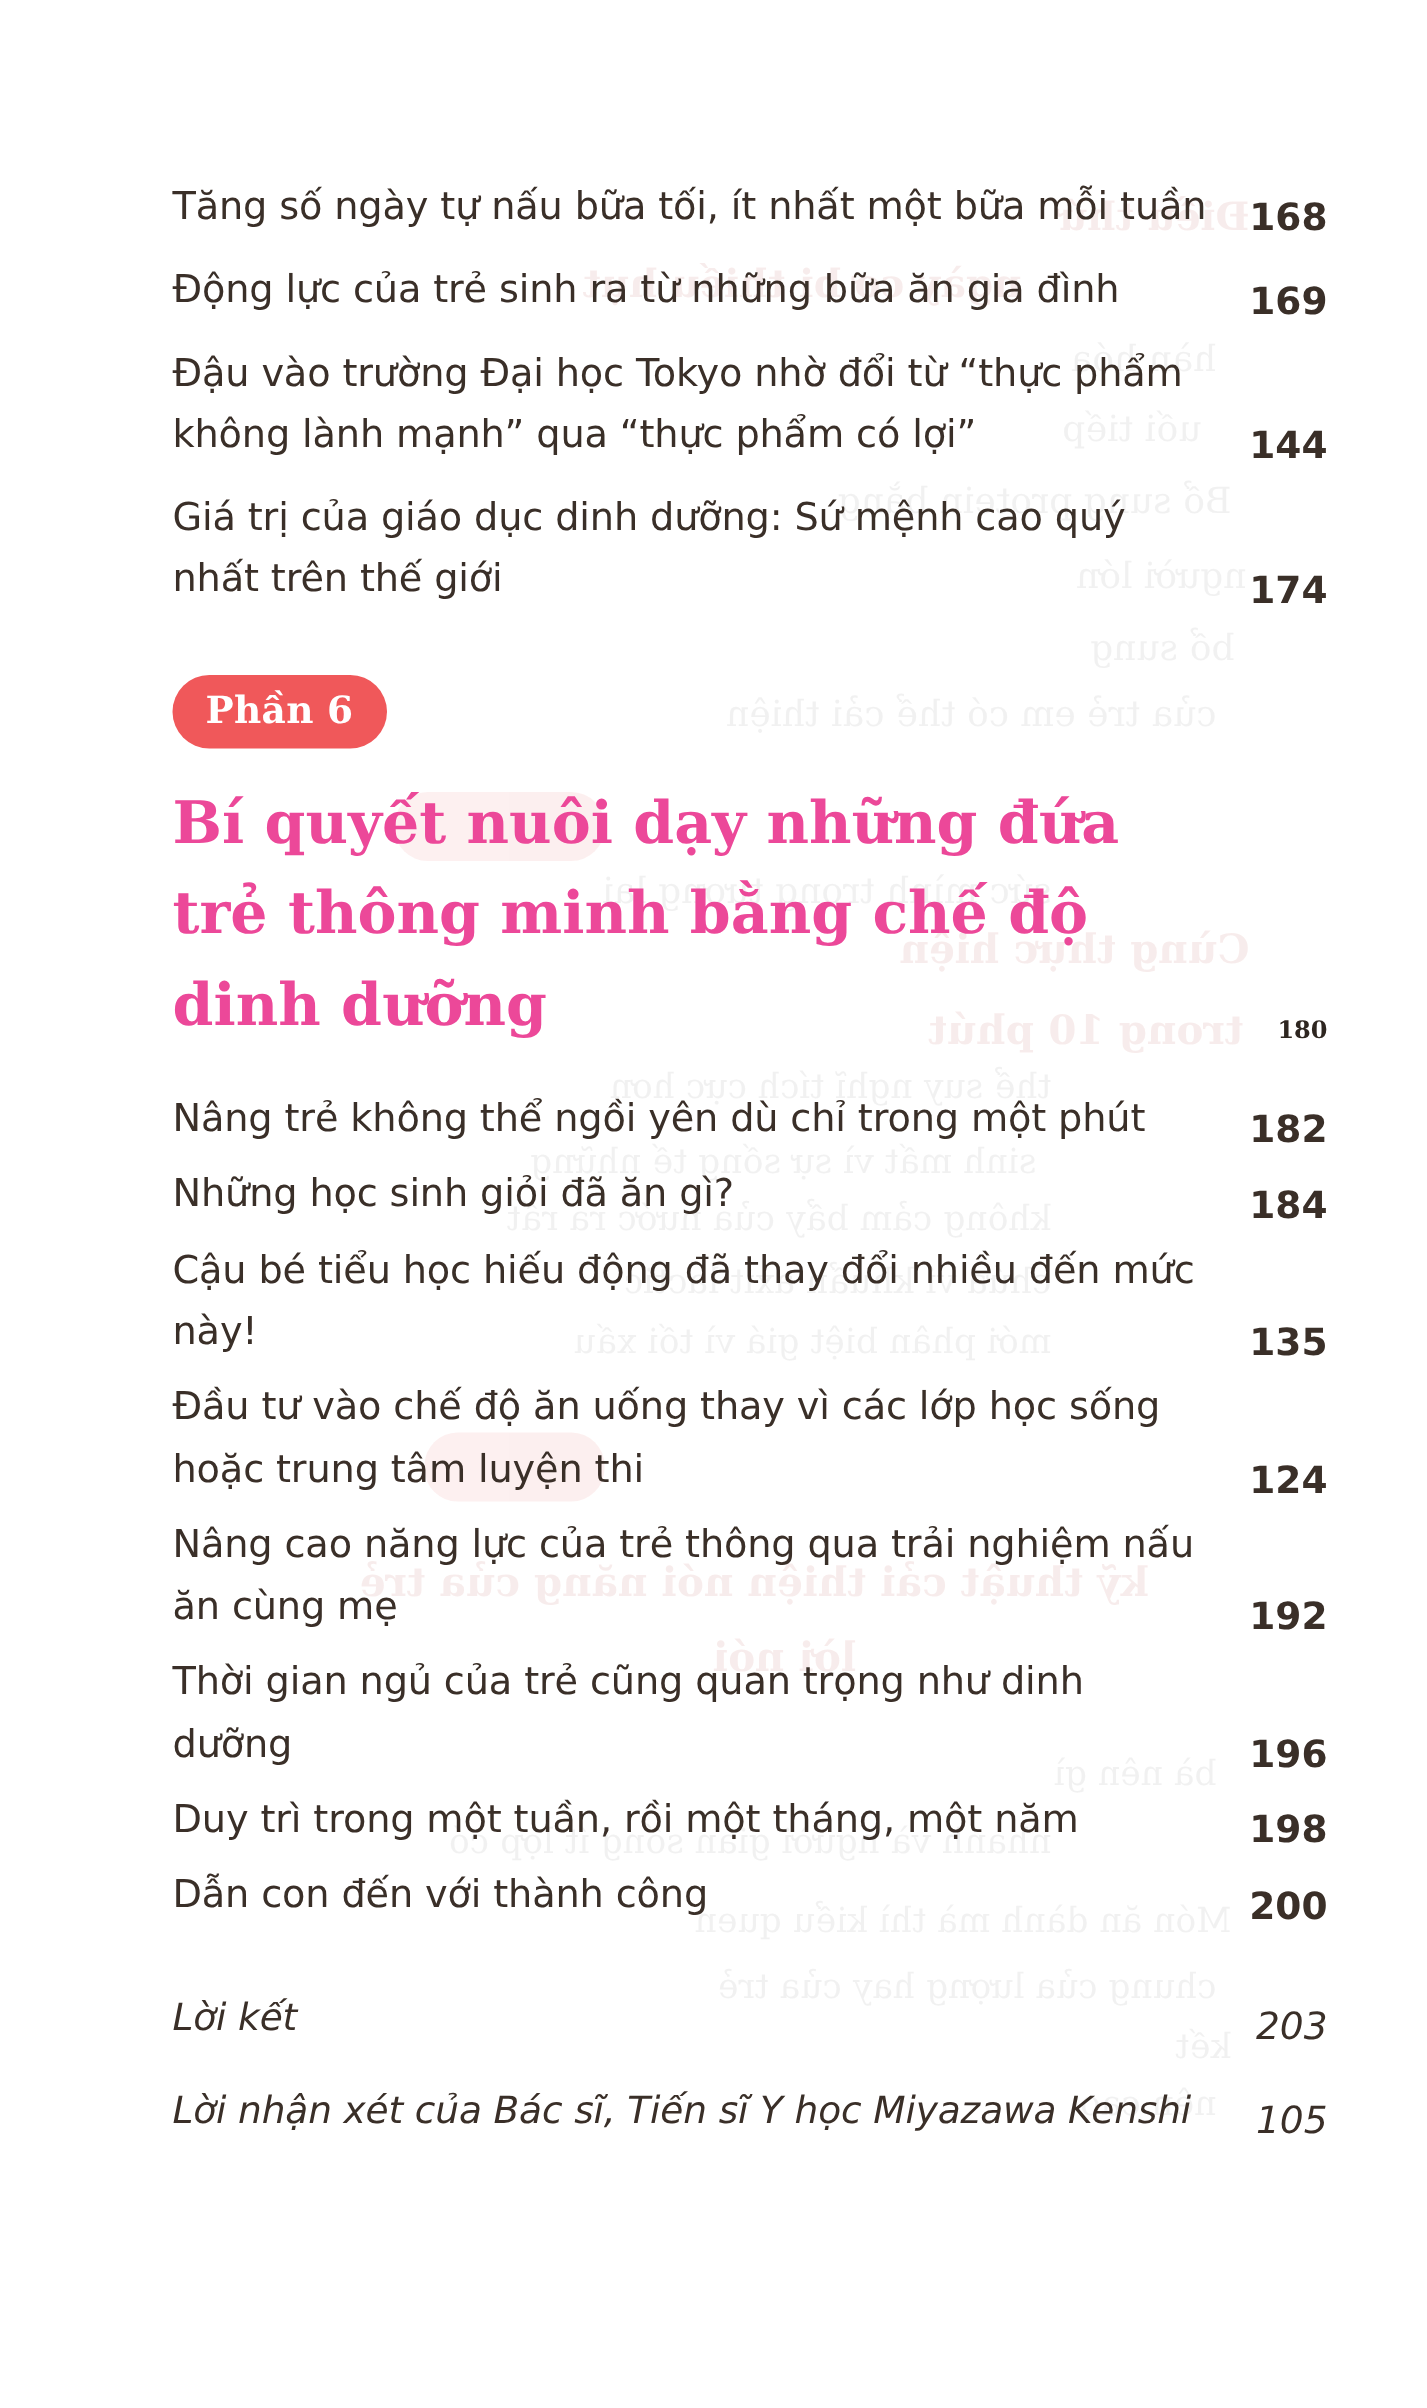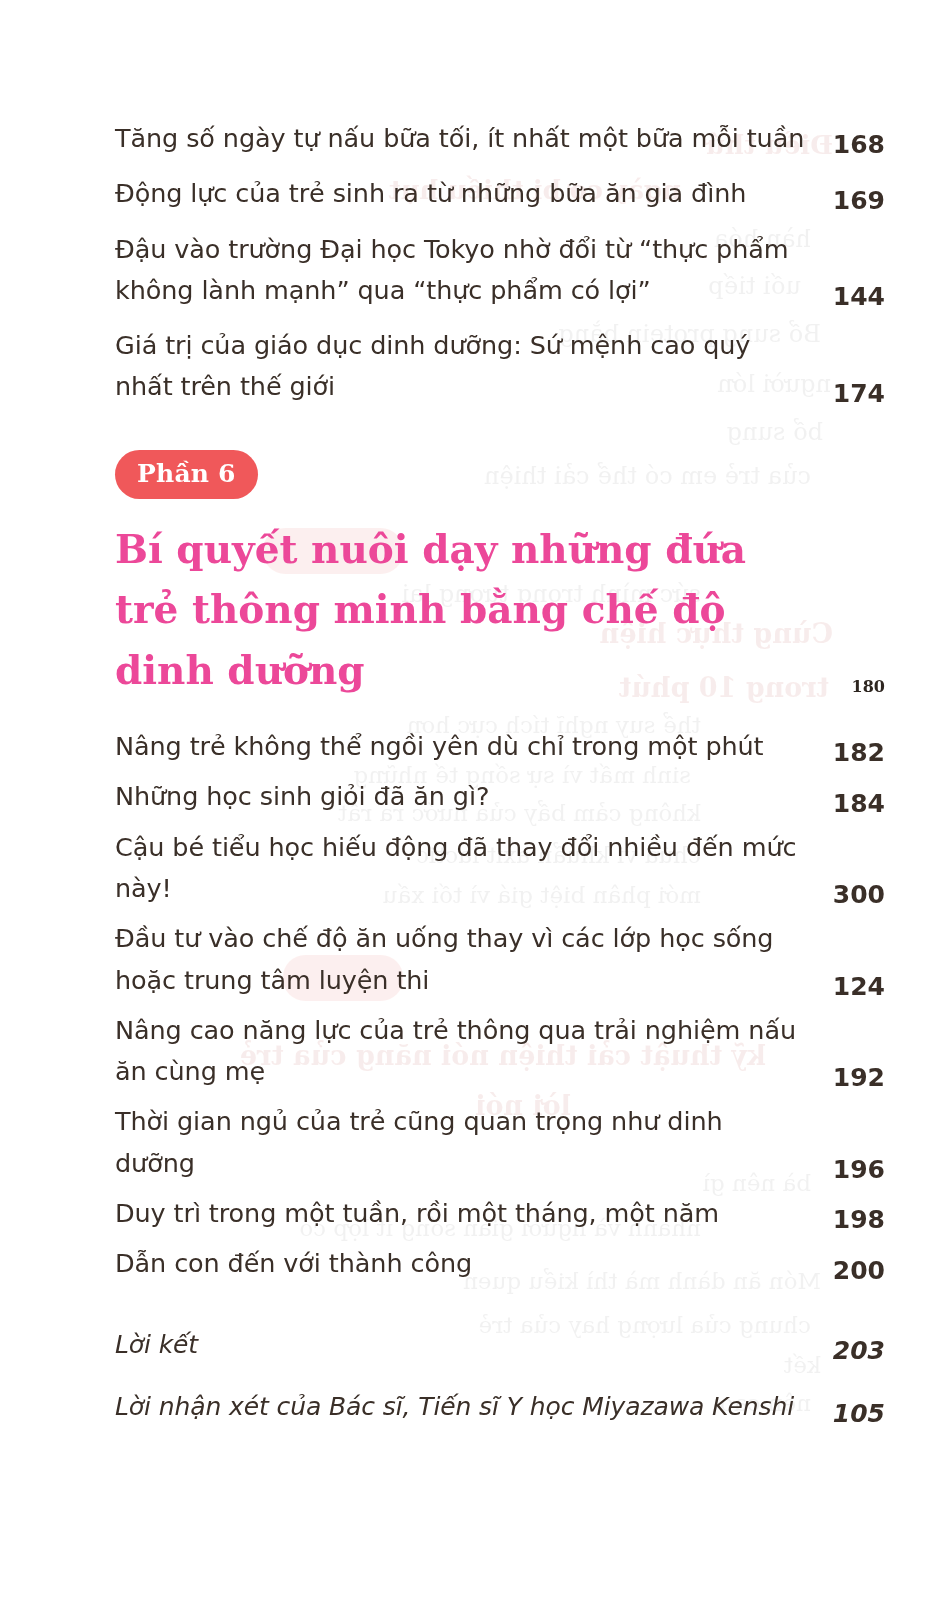--- a/index.html
+++ b/index.html
@@ -125,21 +125,21 @@
   .tail {
     margin-top: 40px;
   }
   .tail .entry { margin-bottom: 22px; gap: 23px; }
   .tail .title {
     font-style: italic;
     font-size: 25px;
   }
   .tail .page-no {
     font-style: italic;
-    font-weight: 700;
+    font-weight: 400;
   }
 </style>
 </head>
 <body>
 
 <div class="page">
 
   <div class="bleed" id="bleed-layer">
       <div class="pill" style="left: 548px; top: 528px; width: 140px; height: 46px;"></div>
       <div class="pill" style="left: 548px; top: 955px; width: 120px; height: 46px;"></div>
@@ -203,21 +203,21 @@
         <div class="entry">
           <span class="title">Nâng trẻ không thể ngồi yên dù chỉ trong một phút</span>
           <span class="page-no">182</span>
         </div>
         <div class="entry">
           <span class="title">Những học sinh giỏi đã ăn gì?</span>
           <span class="page-no">184</span>
         </div>
         <div class="entry">
           <span class="title">Cậu bé tiểu học hiếu động đã thay đổi nhiều đến mức này!</span>
-          <span class="page-no">300</span>
+          <span class="page-no">135</span>
         </div>
         <div class="entry">
           <span class="title">Đầu tư vào chế độ ăn uống thay vì các lớp học sống hoặc trung tâm luyện thi</span>
           <span class="page-no">124</span>
         </div>
         <div class="entry">
           <span class="title">Nâng cao năng lực của trẻ thông qua trải nghiệm nấu ăn cùng mẹ</span>
           <span class="page-no">192</span>
         </div>
         <div class="entry">

